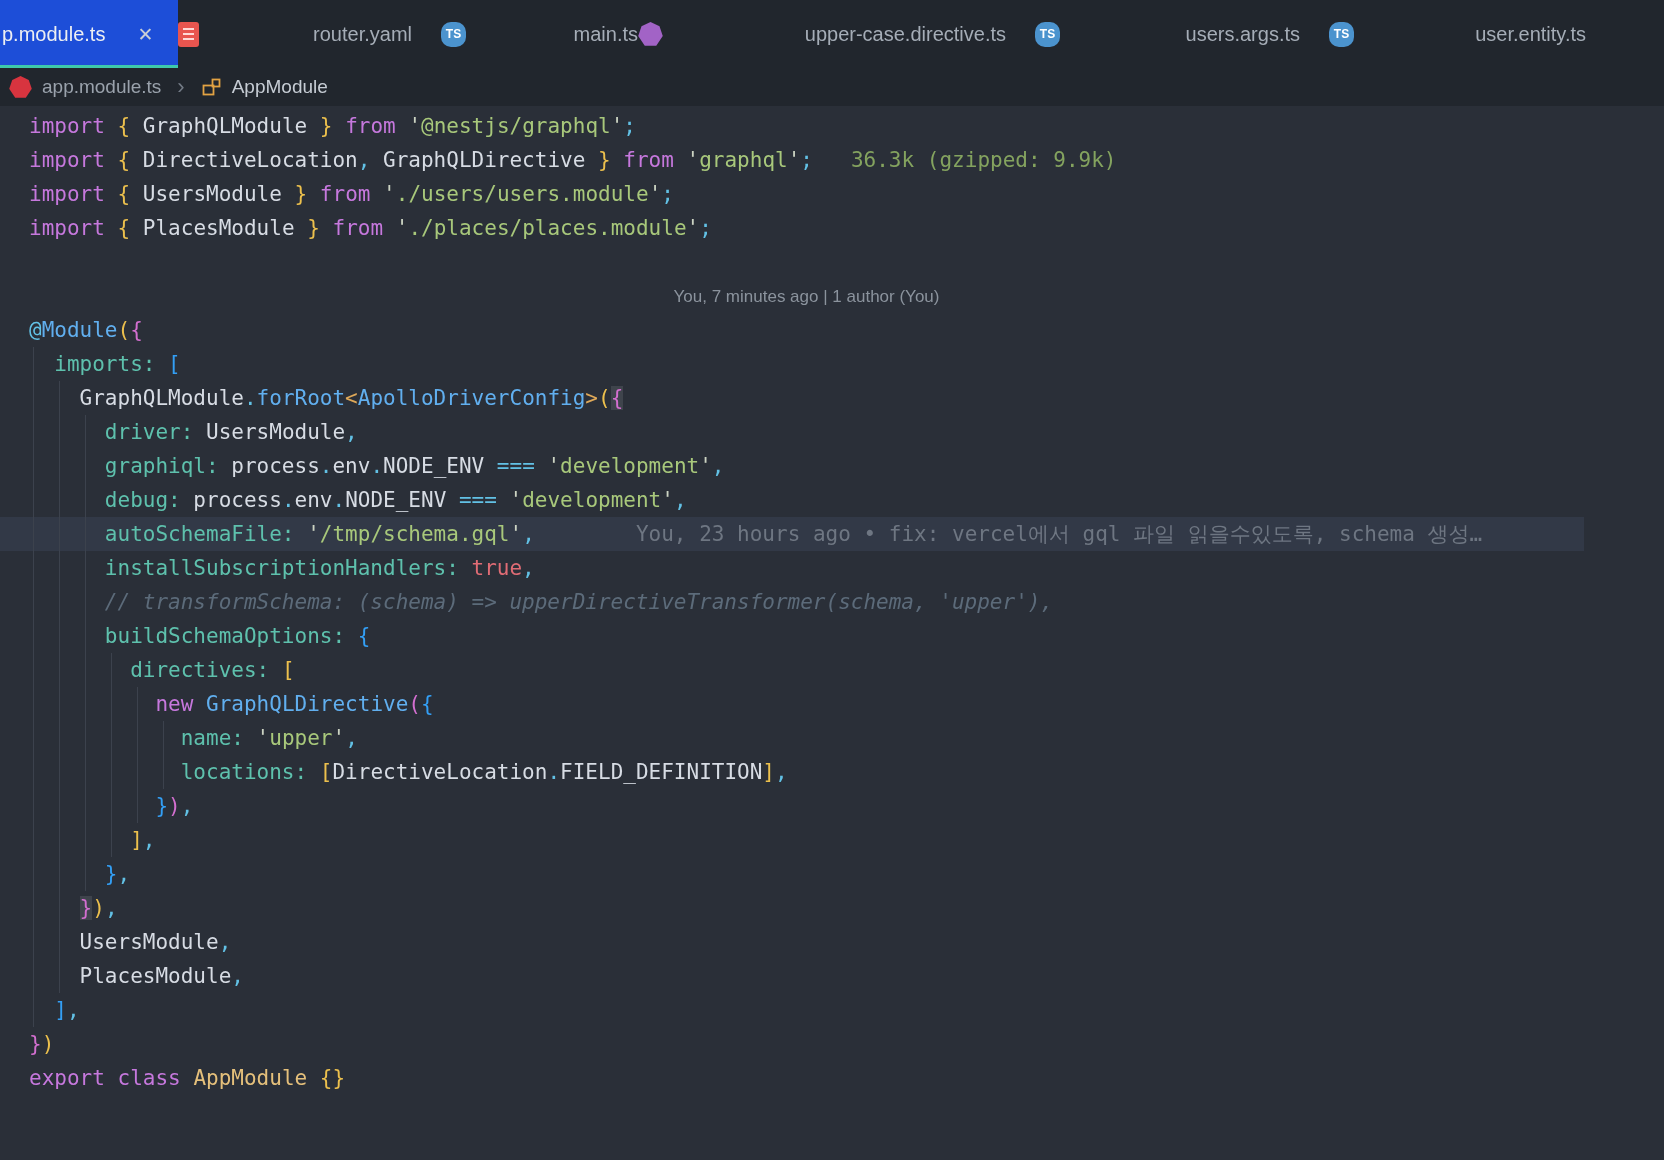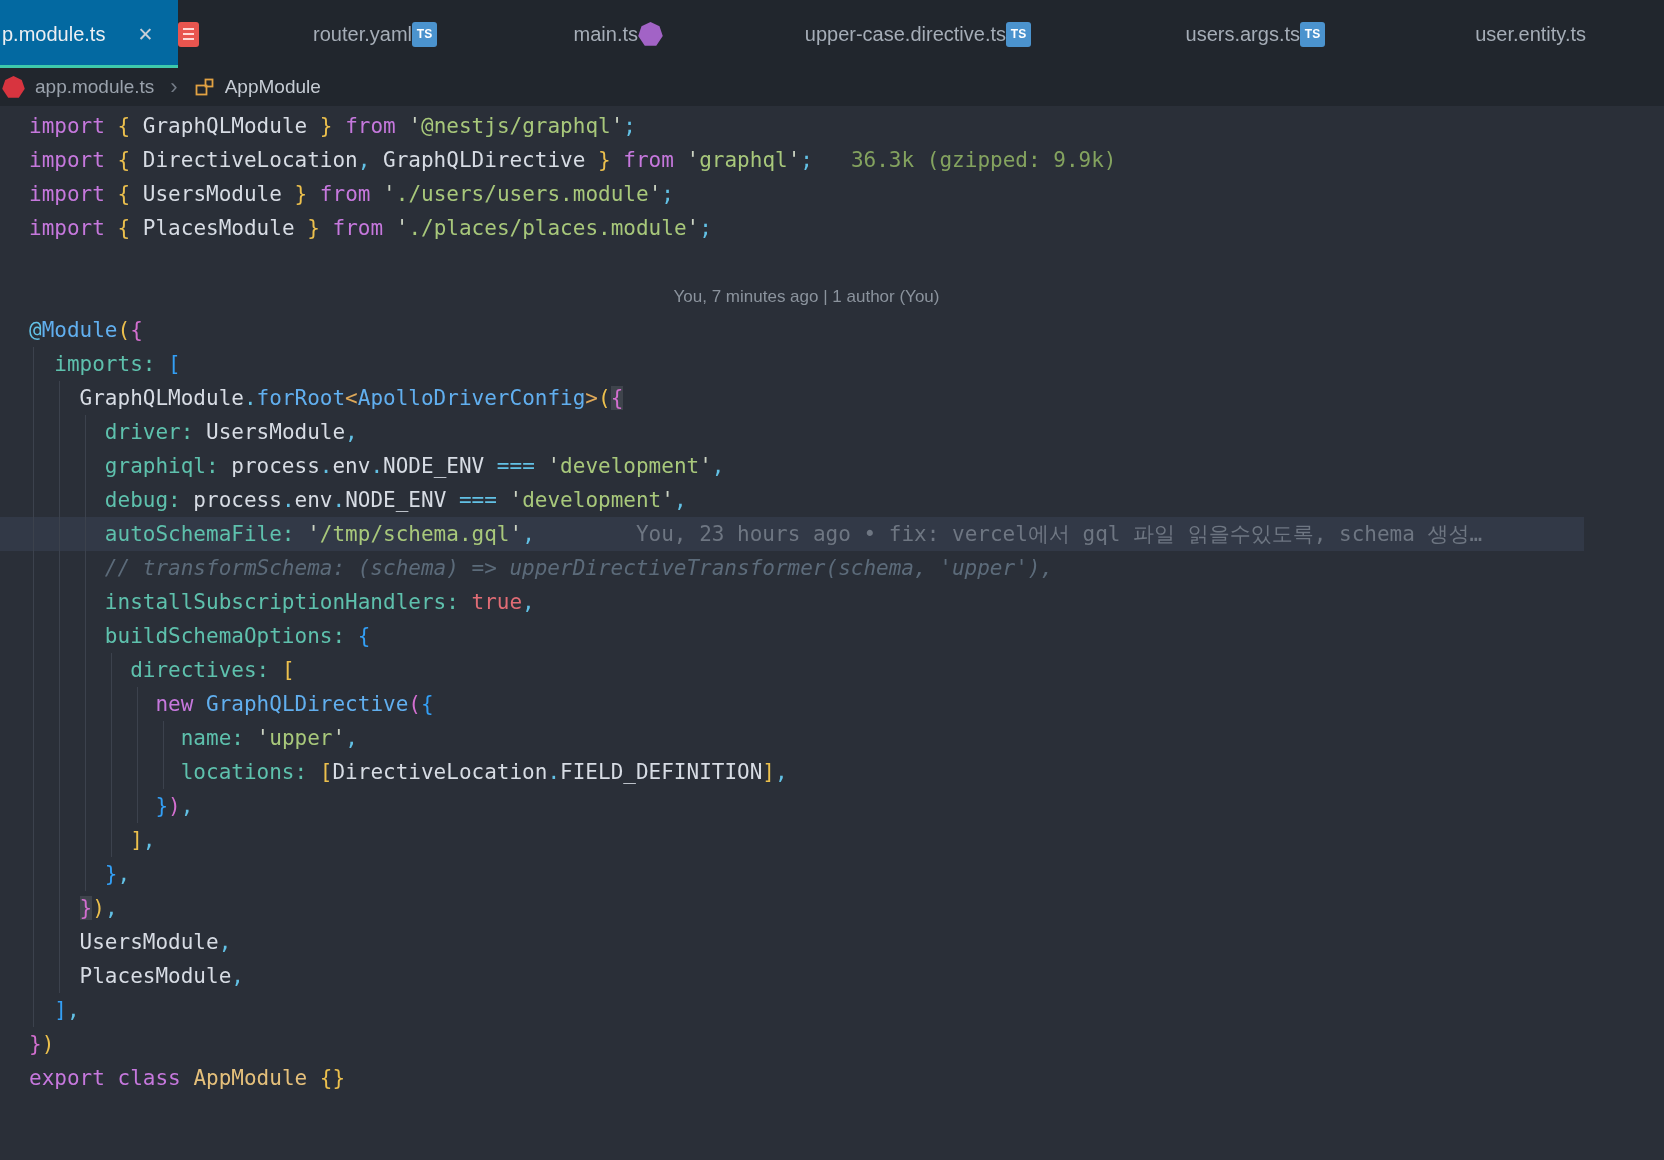--- a/index.html
+++ b/index.html
@@ -13,49 +13,49 @@
   
   .tabbar {
     position:absolute; top:0; left:0; width:1664px; height:68px;
     background:#21262d; display:flex; align-items:stretch; overflow:hidden;
   }
   .tab {
     position:relative; display:flex; align-items:center; justify-content:space-between;
     gap:14px; height:68px; color:#a5adb7; font-size:20px; flex:0 0 auto;
     white-space:nowrap; overflow:hidden; cursor:pointer;
   }
-  .tab.active { background:#0369a1; color:#edeff2; justify-content:flex-start; padding-left:2px; }
+  .tab.active { background:#1d4ed8; color:#edeff2; justify-content:flex-start; padding-left:2px; }
   .tab.active .underline {
     position:absolute; left:0; right:0; bottom:0; height:3px; background:#3ec9ab;
   }
   .tab .close { margin-left:18px; font-size:19px; color:#c9ced6; }
 
   .ic-ts {
-    width:25px; height:25px; border-radius:3px; background:#4b93ce;
+    width:25px; height:25px; border-radius:10px; background:#4b93ce;
     color:#fff; font-size:12px; font-weight:bold; display:flex;
-    align-items:center; justify-content:center; letter-spacing:0;
+    align-items:center; justify-content:center; letter-spacing:0;margin-left:29px;
   }
   .ic-yaml {
     width:21px; height:25px; border-radius:3px; background:#e8554f;
     display:flex; align-items:center; justify-content:center;
   }
   .ic-yaml .lines {
     width:11px; height:13px;
     background:repeating-linear-gradient(to bottom,#ffd9d7 0 2px,transparent 2px 5px);
   }
   .ic-nest {
     width:25px; height:24px; background:#a263c6;
     clip-path:polygon(50% 0%, 86% 18%, 99% 58%, 73% 99%, 27% 99%, 1% 58%, 14% 18%);
   }
   .ic-nest.red { background:#d8343f; width:23px; height:22px; }
 
   
   .breadcrumb {
     position:absolute; top:68px; left:0; width:1664px; height:38px;
-    background:#21262d; display:flex; align-items:center; padding-left:2px;
+    background:#21262d; display:flex; align-items:center; padding-left:9px;
     color:#9aa2ac; font-size:19px; gap:10px;
   }
   .breadcrumb .chev { color:#737b86; font-size:22px; margin:0 6px; }
   .breadcrumb .sym-label { color:#c6ccd4; }
 
   
   .code {
     position:absolute; top:106px; left:0; width:1584px; bottom:0;
     background:#2a2f38; font-family:"DejaVu Sans Mono", monospace;
     font-size:21px; padding-top:3px;
@@ -139,22 +139,22 @@
     <div class="cl"><span class="c-kw">import</span><span class="c-w"> </span><span class="c-b1">{</span><span class="c-w"> PlacesModule </span><span class="c-b1">}</span><span class="c-w"> </span><span class="c-kw">from</span><span class="c-w"> </span><span class="c-q">'</span><span class="c-s">./places/places.module</span><span class="c-q">'</span><span class="c-p">;</span></div>
     <div class="cl"></div>
     <div class="cl lens">You, 7 minutes ago | 1 author (You)</div>
     <div class="cl"><span class="c-p">@</span><span class="c-fn">Module</span><span class="c-b1">(</span><span class="c-b2">{</span></div>
     <div class="cl"><span class="c-w">  </span><span class="c-t">imports:</span><span class="c-w"> </span><span class="c-b3">[</span></div>
     <div class="cl"><span class="c-w">    GraphQLModule</span><span class="c-p">.</span><span class="c-fn">forRoot</span><span class="c-ang">&lt;</span><span class="c-fn">ApolloDriverConfig</span><span class="c-ang">&gt;</span><span class="c-b1">(</span><span class="c-b2 c-mbox">{</span></div>
     <div class="cl"><span class="c-w">      </span><span class="c-t">driver:</span><span class="c-w"> UsersModule</span><span class="c-p">,</span></div>
     <div class="cl"><span class="c-w">      </span><span class="c-t">graphiql:</span><span class="c-w"> process</span><span class="c-p">.</span><span class="c-w">env</span><span class="c-p">.</span><span class="c-w">NODE_ENV </span><span class="c-p">===</span><span class="c-w"> </span><span class="c-q">'</span><span class="c-s">development</span><span class="c-q">'</span><span class="c-p">,</span></div>
     <div class="cl"><span class="c-w">      </span><span class="c-t">debug:</span><span class="c-w"> process</span><span class="c-p">.</span><span class="c-w">env</span><span class="c-p">.</span><span class="c-w">NODE_ENV </span><span class="c-p">===</span><span class="c-w"> </span><span class="c-q">'</span><span class="c-s">development</span><span class="c-q">'</span><span class="c-p">,</span></div>
     <div class="cl hl"><span class="c-w">      </span><span class="c-t">autoSchemaFile:</span><span class="c-w"> </span><span class="c-q">'</span><span class="c-s">/tmp/schema.gql</span><span class="c-q">'</span><span class="c-p">,</span><span class="c-blame">        You, 23 hours ago • fix: vercel에서 gql 파일 읽을수있도록, schema 생성…</span></div>
+    <div class="cl"><span class="c-w">      </span><span class="c-t">installSubscriptionHandlers:</span><span class="c-w"> </span><span class="c-rd">true</span><span class="c-p">,</span></div>
     <div class="cl"><span class="c-cm">      // transformSchema: (schema) =&gt; upperDirectiveTransformer(schema, 'upper'),</span></div>
-    <div class="cl"><span class="c-w">      </span><span class="c-t">installSubscriptionHandlers:</span><span class="c-w"> </span><span class="c-rd">true</span><span class="c-p">,</span></div>
     <div class="cl"><span class="c-w">      </span><span class="c-t">buildSchemaOptions:</span><span class="c-w"> </span><span class="c-b3">{</span></div>
     <div class="cl"><span class="c-w">        </span><span class="c-t">directives:</span><span class="c-w"> </span><span class="c-b1">[</span></div>
     <div class="cl"><span class="c-w">          </span><span class="c-kw">new</span><span class="c-w"> </span><span class="c-fn">GraphQLDirective</span><span class="c-b2">(</span><span class="c-b3">{</span></div>
     <div class="cl"><span class="c-w">            </span><span class="c-t">name:</span><span class="c-w"> </span><span class="c-q">'</span><span class="c-s">upper</span><span class="c-q">'</span><span class="c-p">,</span></div>
     <div class="cl"><span class="c-w">            </span><span class="c-t">locations:</span><span class="c-w"> </span><span class="c-b1">[</span><span class="c-w">DirectiveLocation</span><span class="c-p">.</span><span class="c-w">FIELD_DEFINITION</span><span class="c-b1">]</span><span class="c-p">,</span></div>
     <div class="cl"><span class="c-w">          </span><span class="c-b3">}</span><span class="c-b2">)</span><span class="c-p">,</span></div>
     <div class="cl"><span class="c-w">        </span><span class="c-b1">]</span><span class="c-p">,</span></div>
     <div class="cl"><span class="c-w">      </span><span class="c-b3">}</span><span class="c-p">,</span></div>
     <div class="cl"><span class="c-w">    </span><span class="c-b2 c-mbox">}</span><span class="c-b1">)</span><span class="c-p">,</span></div>
     <div class="cl"><span class="c-w">    UsersModule</span><span class="c-p">,</span></div>

